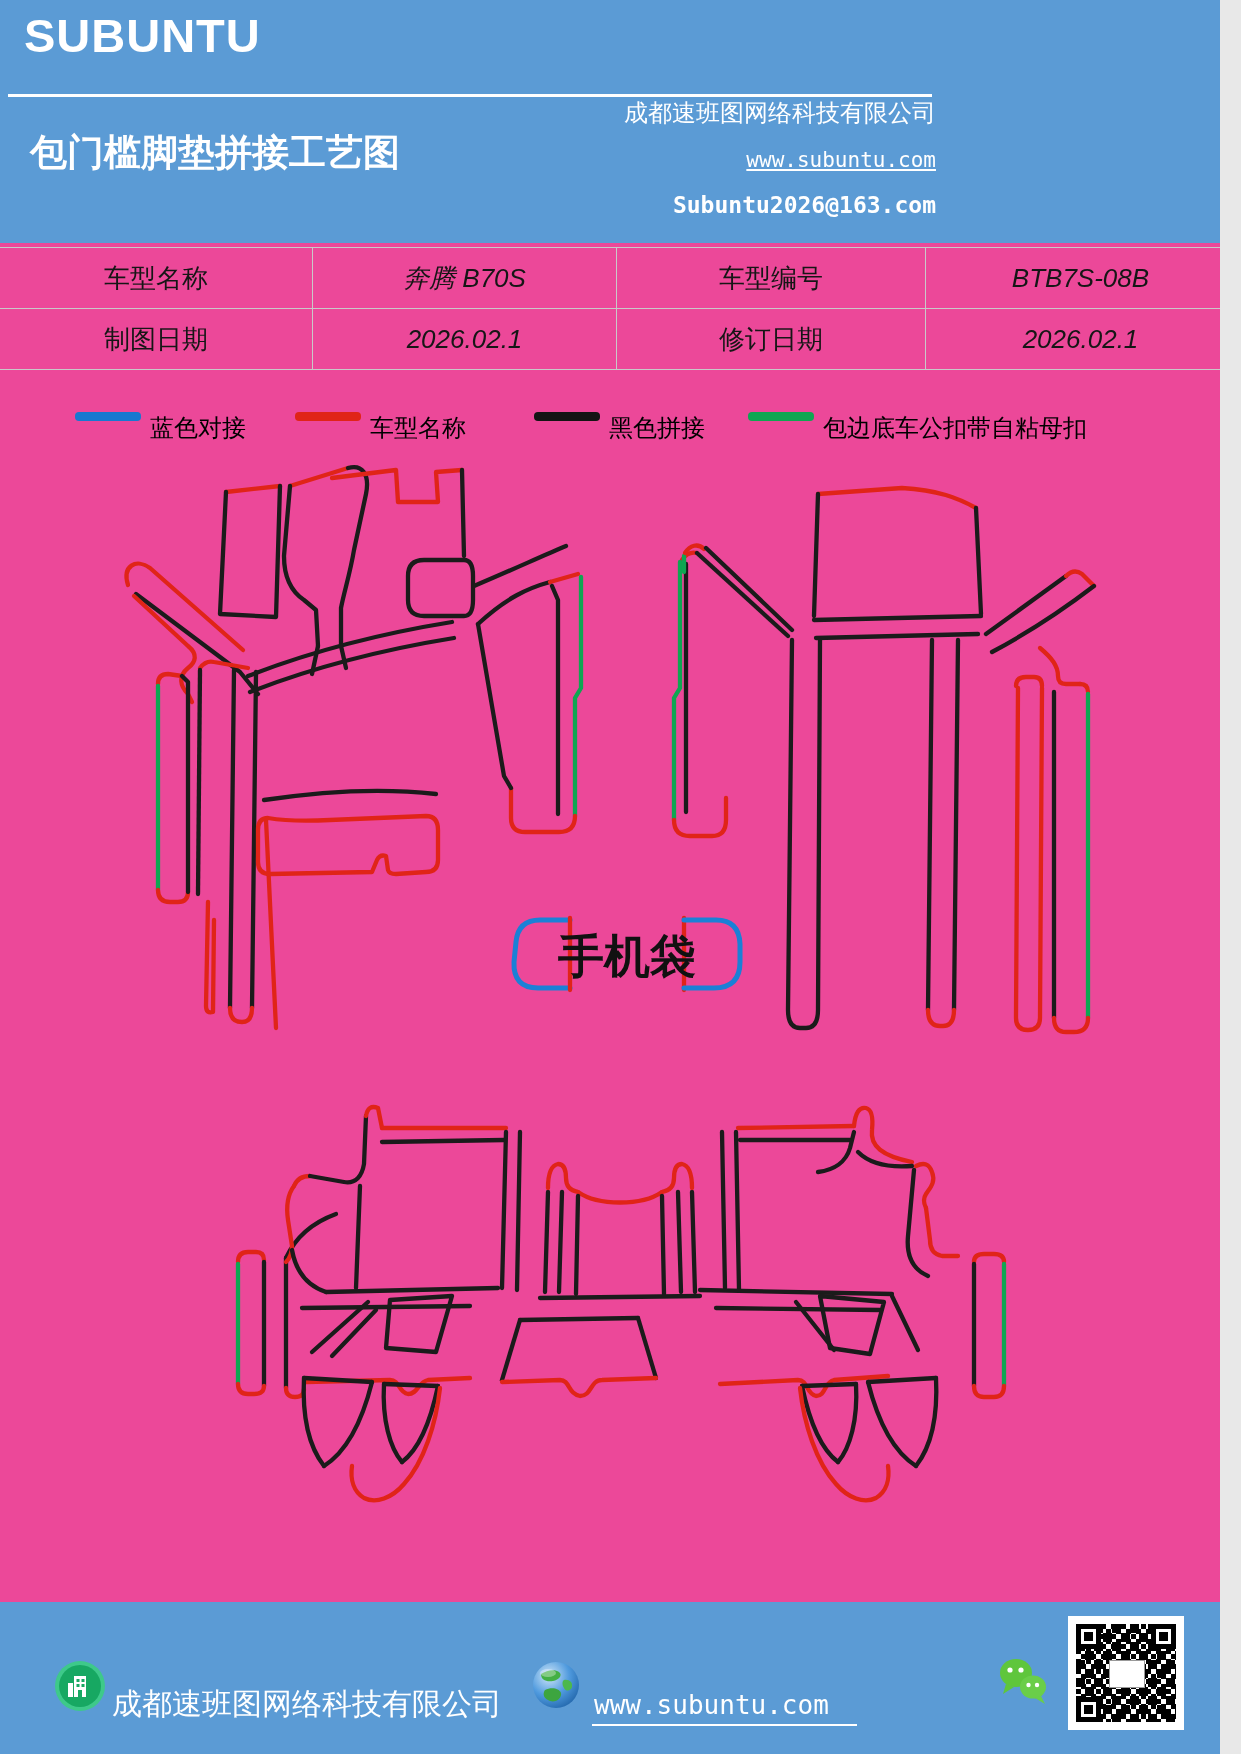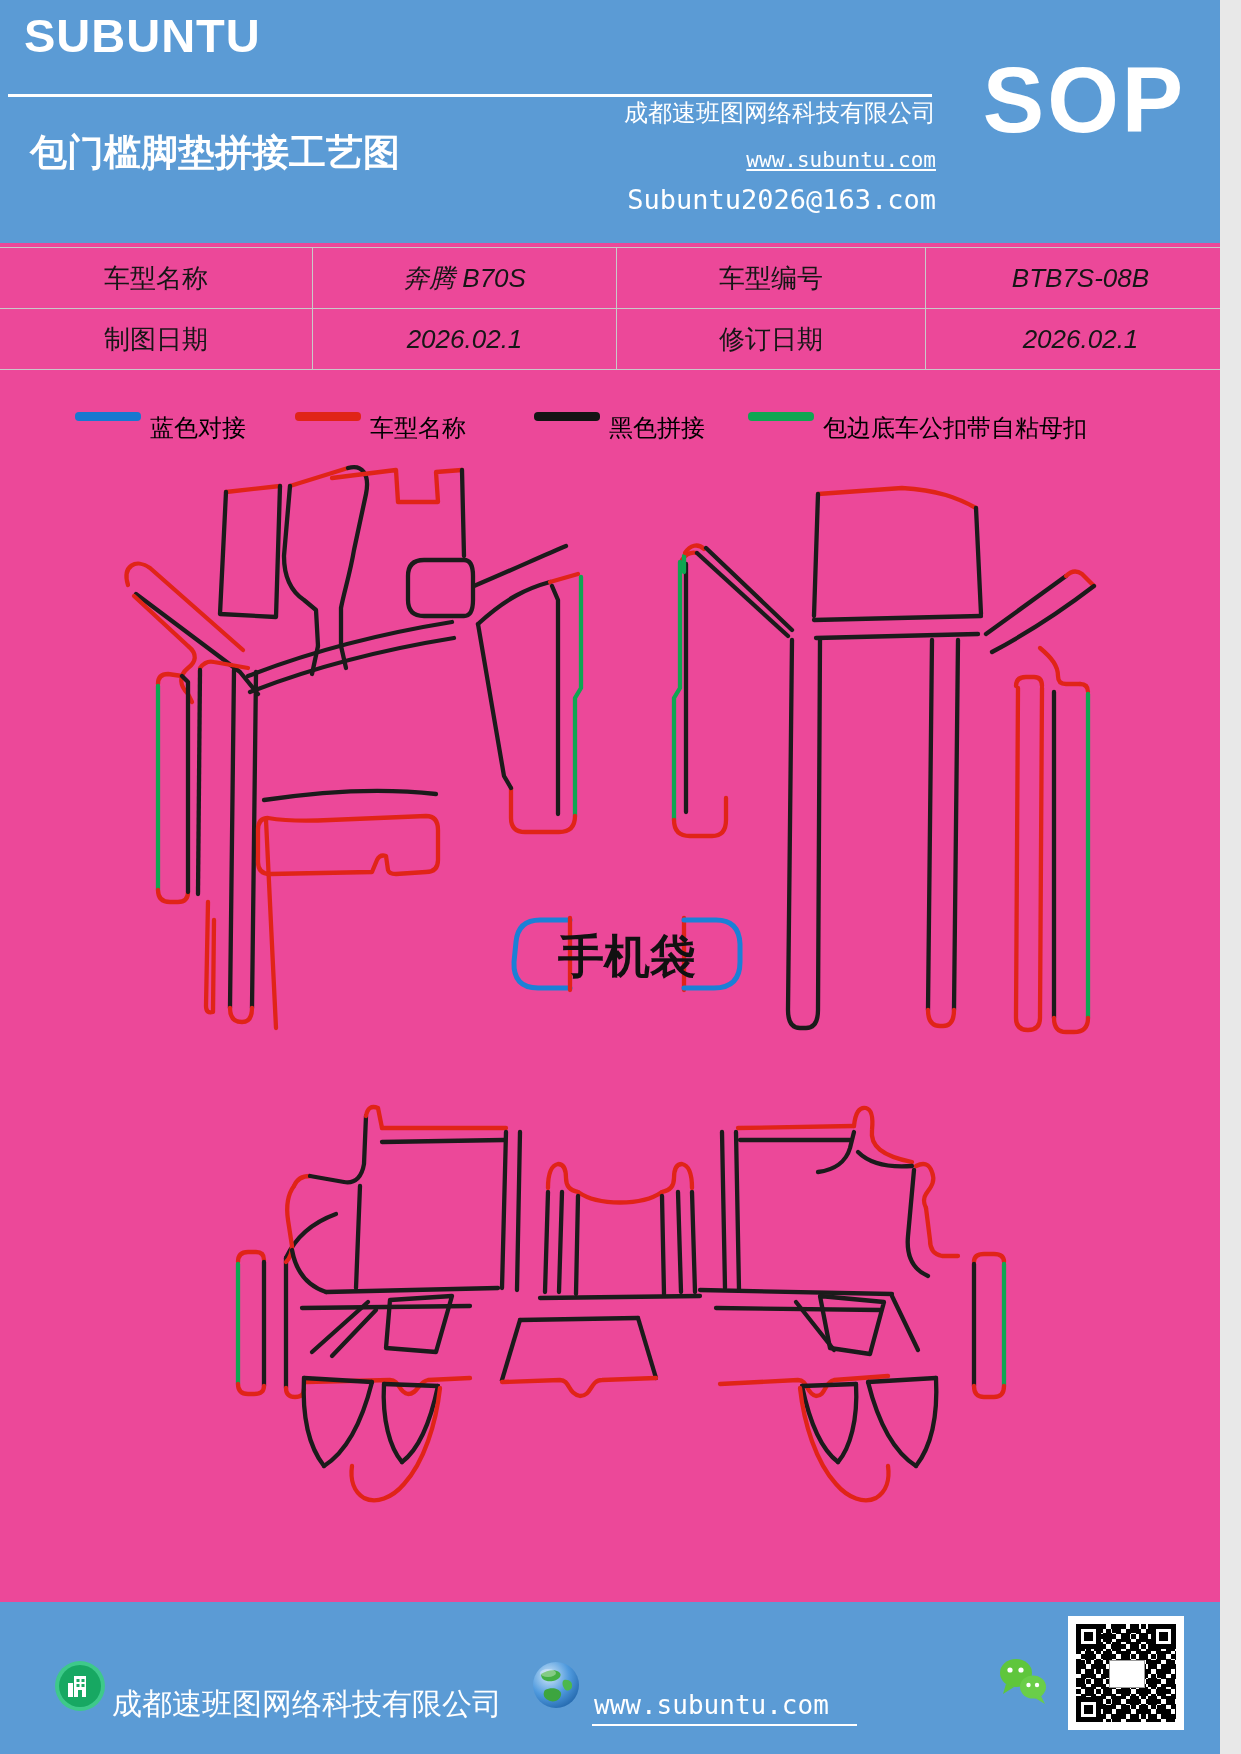--- a/index.html
+++ b/index.html
@@ -7,21 +7,21 @@
         font-family:"Liberation Sans",sans-serif;color:#111;}
   
   .band{position:absolute;left:0;top:0;width:1241px;height:243px;background:#5b9bd5;}
   .logo{position:absolute;left:24px;top:8px;font-size:47px;font-weight:800;color:#fff;letter-spacing:1px;white-space:nowrap;}
   .hline{position:absolute;left:8px;top:94px;width:924px;height:3px;background:#fff;}
   .title{position:absolute;left:30px;top:128px;font-size:37px;font-weight:700;color:#fff;white-space:nowrap;}
   .hdr-right{position:absolute;left:560px;top:98px;width:376px;text-align:right;color:#fff;}
   .hdr-company{font-size:24px;line-height:30px;white-space:nowrap;}
   .hdr-site{display:inline-block;margin-top:20px;font-family:"DejaVu Sans Mono",monospace;font-size:21px;
             color:#fff;text-decoration:underline;white-space:nowrap;}
-  .hdr-mail{margin-top:12px;font-family:"DejaVu Sans Mono",monospace;font-size:27px;white-space:nowrap;}
+  .hdr-mail{margin-top:20px;font-family:"DejaVu Sans Mono",monospace;font-size:23px;white-space:nowrap;font-weight:bold;}
   .sop{position:absolute;left:928px;top:48px;width:313px;text-align:center;font-size:92px;font-weight:700;
        color:#fff;letter-spacing:3px;}
   
   .tbl{position:absolute;left:0;top:247px;width:1236px;display:grid;
        grid-template-columns:313px 304px 309px 310px;border-top:1px solid #c9c9c9;}
   .cell{height:60px;border-bottom:1px solid #c9c9c9;border-right:1px solid #c9c9c9;
         display:flex;align-items:center;justify-content:center;font-size:26px;color:#161616;white-space:nowrap;}
   .cell.val{font-weight:500;font-style:italic;}
   .tbl-strip{position:absolute;left:1236px;top:247px;width:5px;height:122px;background:#5b9bd5;}
   
@@ -61,21 +61,20 @@
 
   <div class="band"></div>
   <div class="logo">SUBUNTU</div>
   <div class="hline"></div>
   <div class="title">包门槛脚垫拼接工艺图</div>
   <div class="hdr-right">
     <div class="hdr-company">成都速班图网络科技有限公司</div>
     <a class="hdr-site">www.subuntu.com</a>
     <div class="hdr-mail">Subuntu2026@163.com</div>
   </div>
-  <div class="sop">SOP</div>
 
   <div class="tbl">
     <div class="cell">车型名称</div>
     <div class="cell val">奔腾 B70S</div>
     <div class="cell">车型编号</div>
     <div class="cell val">BTB7S-08B</div>
     <div class="cell">制图日期</div>
     <div class="cell val">2026.02.1</div>
     <div class="cell">修订日期</div>
     <div class="cell val">2026.02.1</div>

